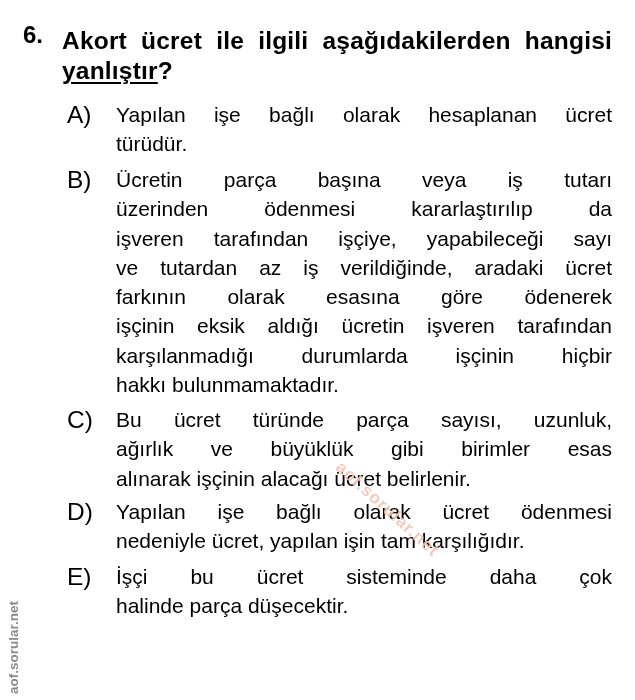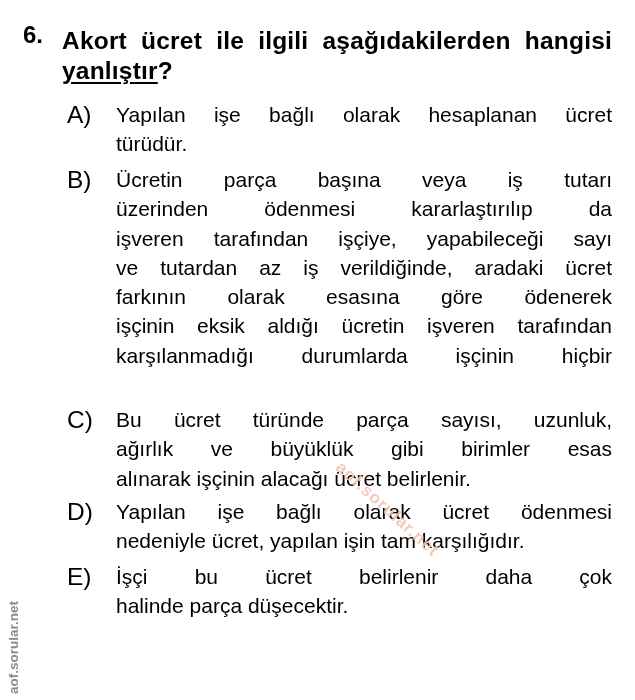--- a/index.html
+++ b/index.html
@@ -133,20 +133,21 @@
   <div class="option" style="top:165px;">
     <span class="opt-letter">B)</span>
     <div class="opt-text">
       <span class="ln">Ücretin parça başına veya iş tutarı</span>
       <span class="ln">üzerinden ödenmesi kararlaştırılıp da</span>
       <span class="ln">işveren tarafından işçiye, yapabileceği sayı</span>
       <span class="ln">ve tutardan az iş verildiğinde, aradaki ücret</span>
       <span class="ln">farkının olarak esasına göre ödenerek</span>
       <span class="ln">işçinin eksik aldığı ücretin işveren tarafından</span>
       <span class="ln">karşılanmadığı durumlarda işçinin hiçbir</span>
+      <span class="ln last">hakkı bulunmamaktadır.</span>
     </div>
   </div>
 
   <div class="option" style="top:405px;">
     <span class="opt-letter">C)</span>
     <div class="opt-text">
       <span class="ln">Bu ücret türünde parça sayısı, uzunluk,</span>
       <span class="ln">ağırlık ve büyüklük gibi birimler esas</span>
       <span class="ln last">alınarak işçinin alacağı ücret belirlenir.</span>
     </div>
@@ -156,21 +157,21 @@
     <span class="opt-letter">D)</span>
     <div class="opt-text">
       <span class="ln">Yapılan işe bağlı olarak ücret ödenmesi</span>
       <span class="ln last">nedeniyle ücret, yapılan işin tam karşılığıdır.</span>
     </div>
   </div>
 
   <div class="option" style="top:562px;">
     <span class="opt-letter">E)</span>
     <div class="opt-text">
-      <span class="ln">İşçi bu ücret belirlenir daha çok</span>
+      <span class="ln">İşçi bu ücret sisteminde daha çok</span>
       <span class="ln last">halinde parça düşecektir.</span>
     </div>
   </div>
 
 </div>
 
 <div class="wm-diagonal">aof.sorular.net</div>
 <div class="wm-vertical">aof.sorular.net</div>
 
 </body></html>

